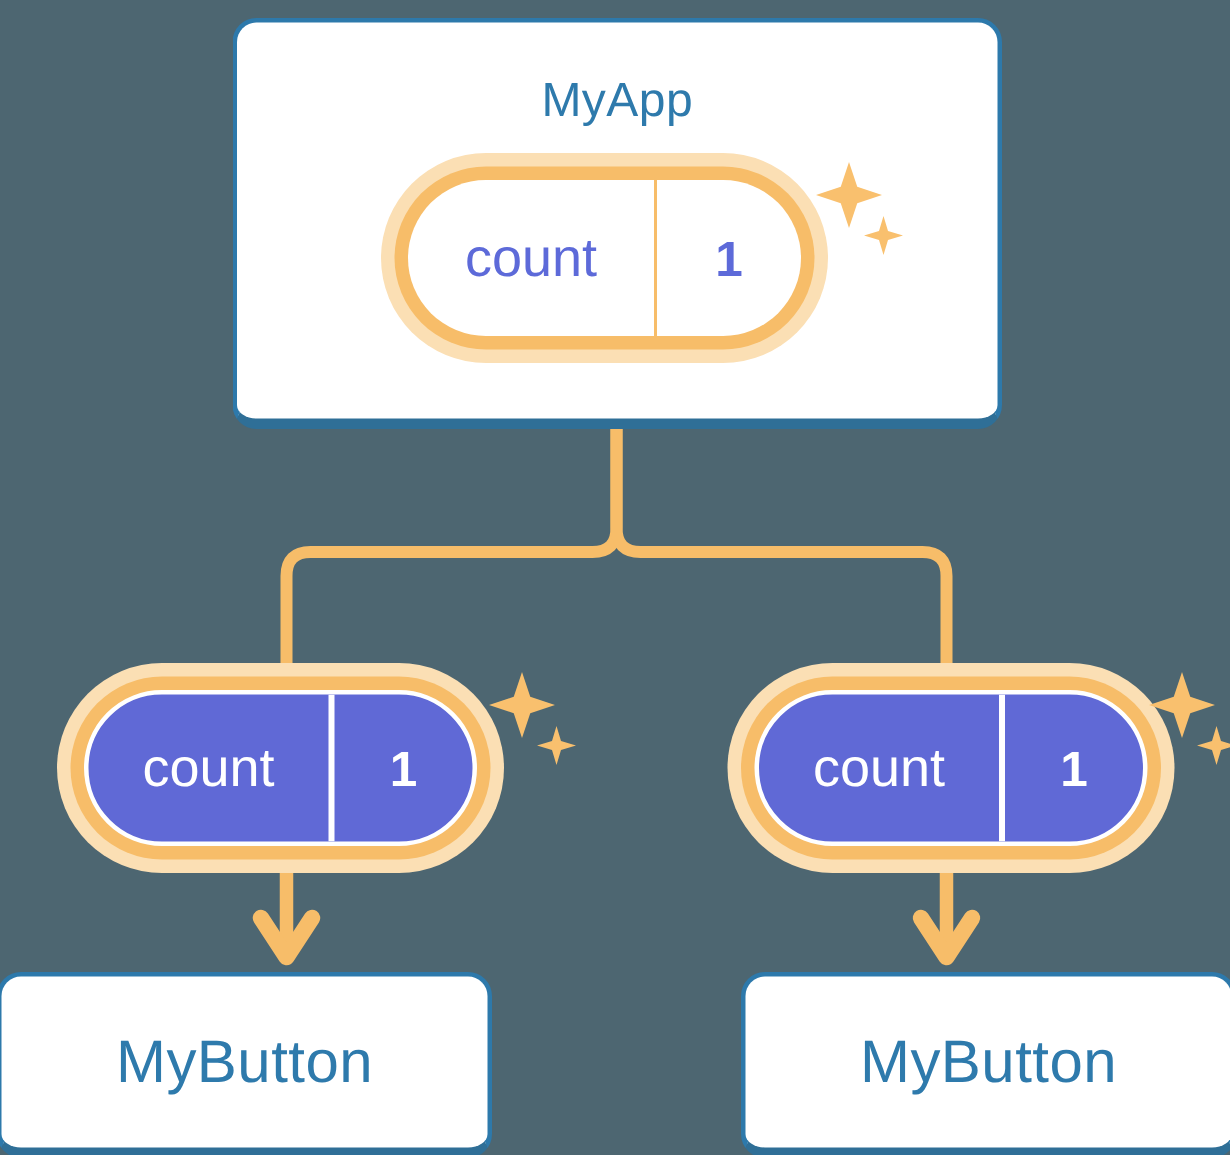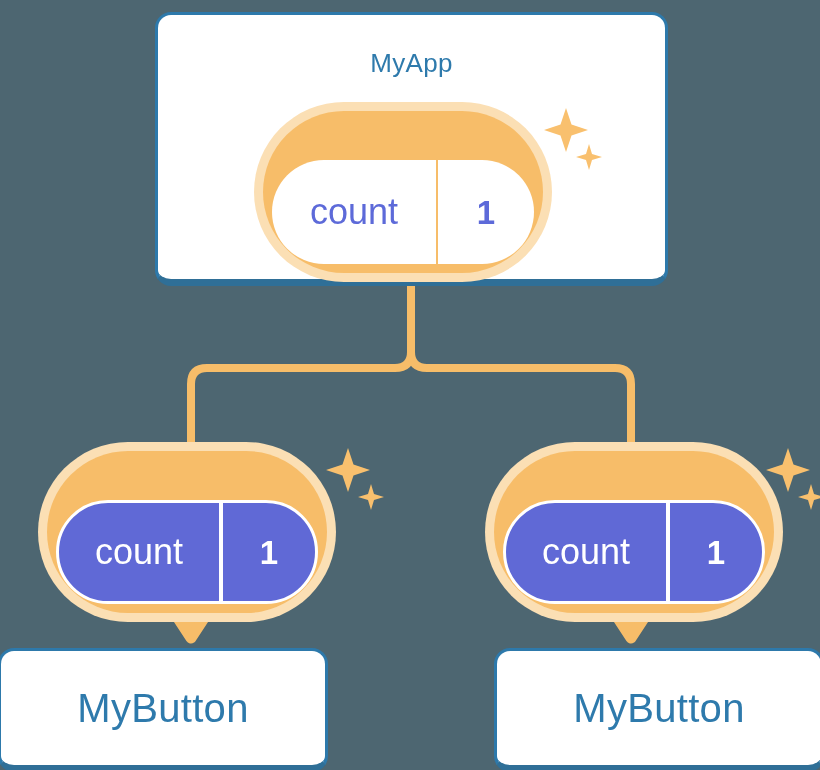--- a/index.html
+++ b/index.html
@@ -37,21 +37,21 @@
     border: 3px solid #2d79ab;
     border-bottom: 7px solid #2f6f97;
     border-radius: 16px;
     z-index: 3;
     display: flex;
     flex-direction: column;
     align-items: center;
   }
   .card-title {
     color: #2e7aac;
-    font-size: 26px;
+    font-size: 32px;
     font-weight: 400;
     letter-spacing: 0.3px;
     line-height: 1;
     white-space: nowrap;
   }
 
   
   #card-root {
     left: 155px;
     top: 12px;
@@ -88,21 +88,20 @@
     background: #f7bd69;
     padding: 9px;
     box-shadow: 0 0 0 9px #fbdfb4;
   }
   .pill-inner {
     display: flex;
     align-items: stretch;
     border-radius: 999px;
     overflow: hidden;
     box-sizing: border-box;
-    margin-top: 40px;
   }
   .pill-key, .pill-val {
     display: flex;
     align-items: center;
     justify-content: center;
     box-sizing: border-box;
     line-height: 1;
   }
 
   

